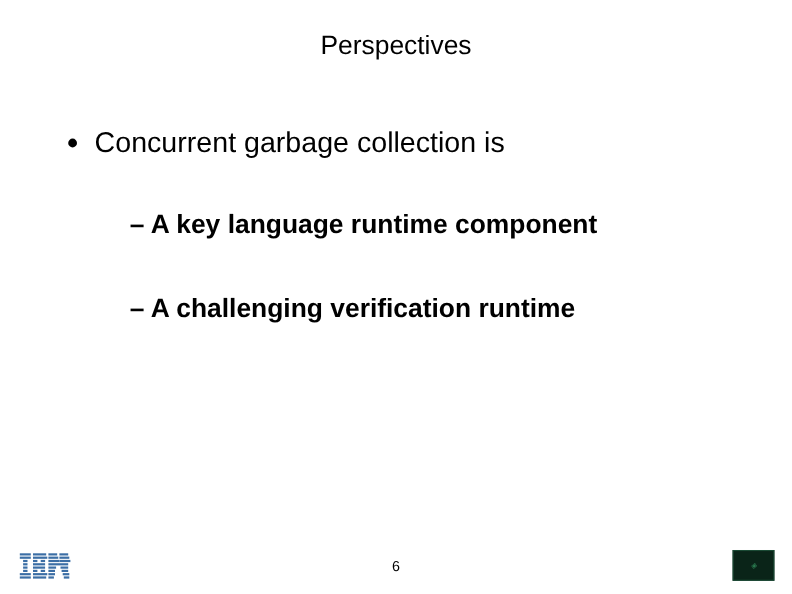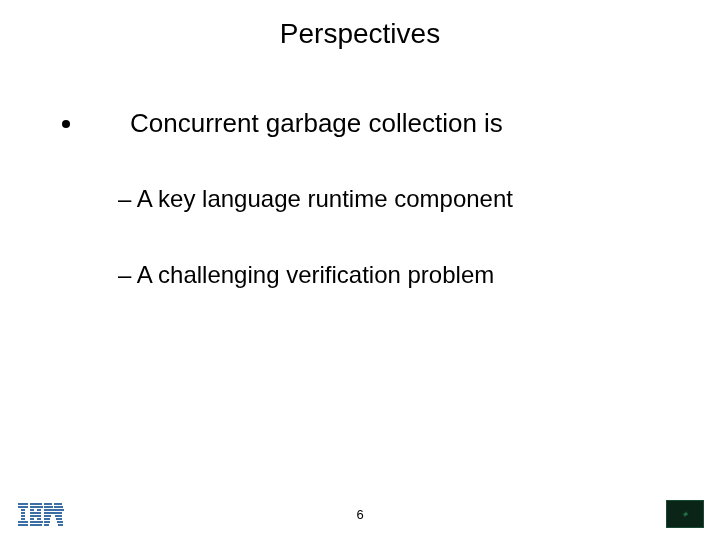--- a/index.html
+++ b/index.html
@@ -7,47 +7,47 @@
       width: 720px;
       height: 540px;
       background: #ffffff;
       font-family: Arial, Helvetica, sans-serif;
       color: #000000;
       overflow: hidden;
       position: relative;
     }
     .title {
       text-align: center;
-      font-size: 28px;
+      font-size: 24px;
       font-weight: normal;
-      padding-top: 18px;
+      margin-top: 28px;
     }
     .content {
       padding-left: 62px;
       padding-top: 58px;
     }
     .level1 {
       font-size: 26px;
       display: flex;
       align-items: flex-start;
-      gap: 44px;
     }
     .bullet-dot {
       display: inline-block;
       width: 8px;
       height: 8px;
       background: #000;
       border-radius: 50%;
       margin-right: 16px;
       margin-top: 12px;
       flex-shrink: 0;
     }
     .level2-group {
       padding-left: 56px;
       padding-top: 46px;
+      font-weight: bold;
     }
     .level2 {
       font-size: 24px;
       margin-bottom: 48px;
     }
     .page-number {
       position: absolute;
       bottom: 18px;
       left: 0;
       right: 0;
@@ -100,21 +100,21 @@
 
 <div class="title">Perspectives</div>
 
 <div class="content">
   <div class="level1">
     <span class="bullet-dot"></span>
     <span>Concurrent garbage collection is</span>
   </div>
   <div class="level2-group">
     <div class="level2">– A key language runtime component</div>
-    <div class="level2">– A challenging verification problem</div>
+    <div class="level2">– A challenging verification runtime</div>
   </div>
 </div>
 
 <div class="page-number">6</div>
 
 <div class="logo-left">
   <div class="ibm-stripes">
     <div class="ibm-row">
         <span class="ibm-seg" style="width:10px"></span>
         <span style="width:2px"></span>

